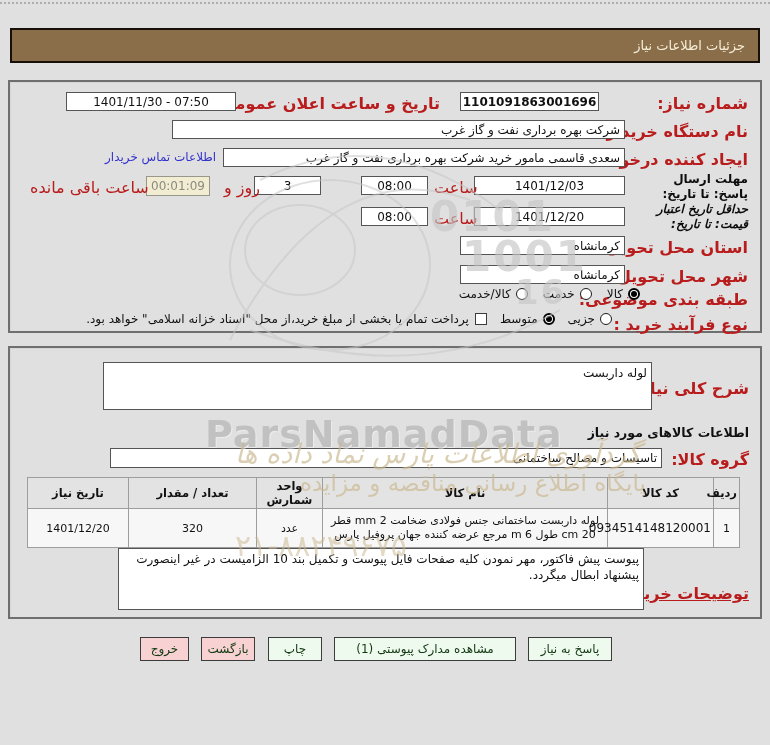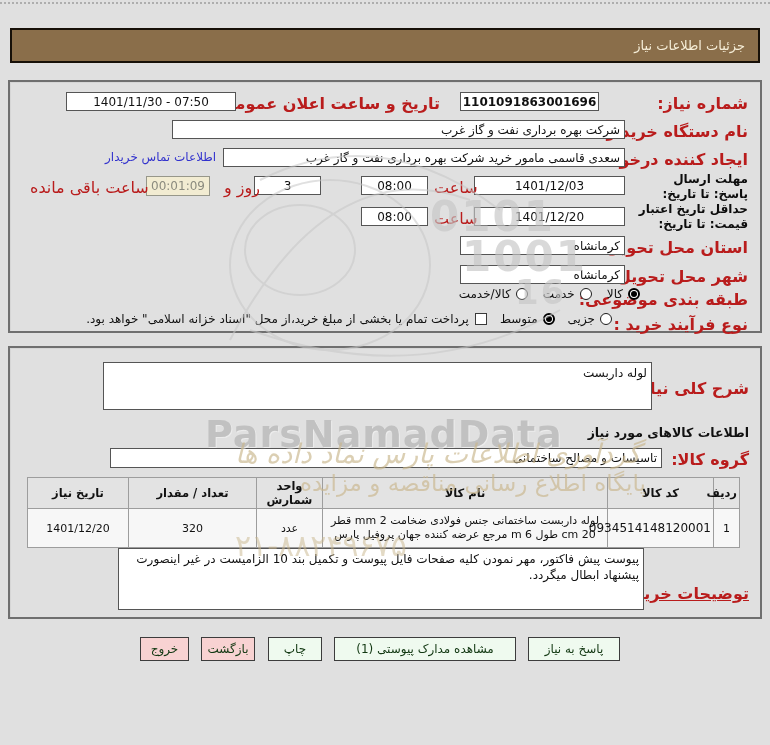--- a/index.html
+++ b/index.html
@@ -99,21 +99,21 @@
     </div>
     <div class="inp center" style="top:94px;left:244px;width:67px;">
       <span class="ltr">3</span>
     </div>
     <span class="lbl" style="top:96px;left:214px;font-weight:normal;">روز و</span>
     <div class="cdown" style="top:94px;left:136px;">
       <span class="ltr">00:01:09</span>
     </div>
     <span class="lbl" style="top:96px;left:20px;font-weight:normal;">ساعت باقی مانده</span>
 
-    <div class="lblwrap" style="top:120px;right:12px;width:112px;">حداقل تاریخ اعتبار قیمت: تا تاریخ:</div>
+    <div class="lblwrap" style="top:120px;right:12px;width:112px;font-style:italic;">حداقل تاریخ اعتبار قیمت: تا تاریخ:</div>
     <div class="inp center" style="top:125px;left:464px;width:151px;">
       <span class="ltr">1401/12/20</span>
     </div>
     <span class="lbl" style="top:127px;left:424px;font-weight:normal;">ساعت</span>
     <div class="inp center" style="top:125px;left:351px;width:67px;">
       <span class="ltr">08:00</span>
     </div>
 
     <span class="lbl" style="top:156px;right:12px;">استان محل تحویل:</span>
     <div class="inp rpad" style="top:154px;left:450px;width:165px;">
@@ -202,21 +202,21 @@
         </tr>
       </tbody>
     </table>
 
     <span class="lbl" style="top:236px;right:11px;text-decoration:underline;">توضیحات خریدار:</span>
     <div class="tarea" style="top:200px;left:108px;width:526px;height:62px;">
       <span>پیوست پیش فاکتور، مهر نمودن کلیه صفحات فایل پیوست و تکمیل بند 10 الزامیست در غیر اینصورت پیشنهاد ابطال میگردد.</span>
     </div>
   </div>
 
-  <div class="btn green" style="top:637px;left:528px;width:92px;">پاسخ به نیاز</div>
+  <div class="btn green" style="top:637px;left:528px;width:84px;">پاسخ به نیاز</div>
   <div class="btn green" style="top:637px;left:334px;width:182px;">مشاهده مدارک پیوستی (1)</div>
   <div class="btn green" style="top:637px;left:268px;width:54px;">چاپ</div>
   <div class="btn pink" style="top:637px;left:201px;width:54px;">بازگشت</div>
   <div class="btn pink" style="top:637px;left:140px;width:49px;">خروج</div>
 
   <div id="wm">
     <svg class="wm-svg" width="770" height="745" viewBox="0 0 770 745">
       <g fill="none" stroke="#c7c7c7" stroke-width="2">
         <ellipse cx="330" cy="265" rx="100" ry="85"></ellipse>
         <ellipse cx="300" cy="250" rx="55" ry="45"></ellipse>

